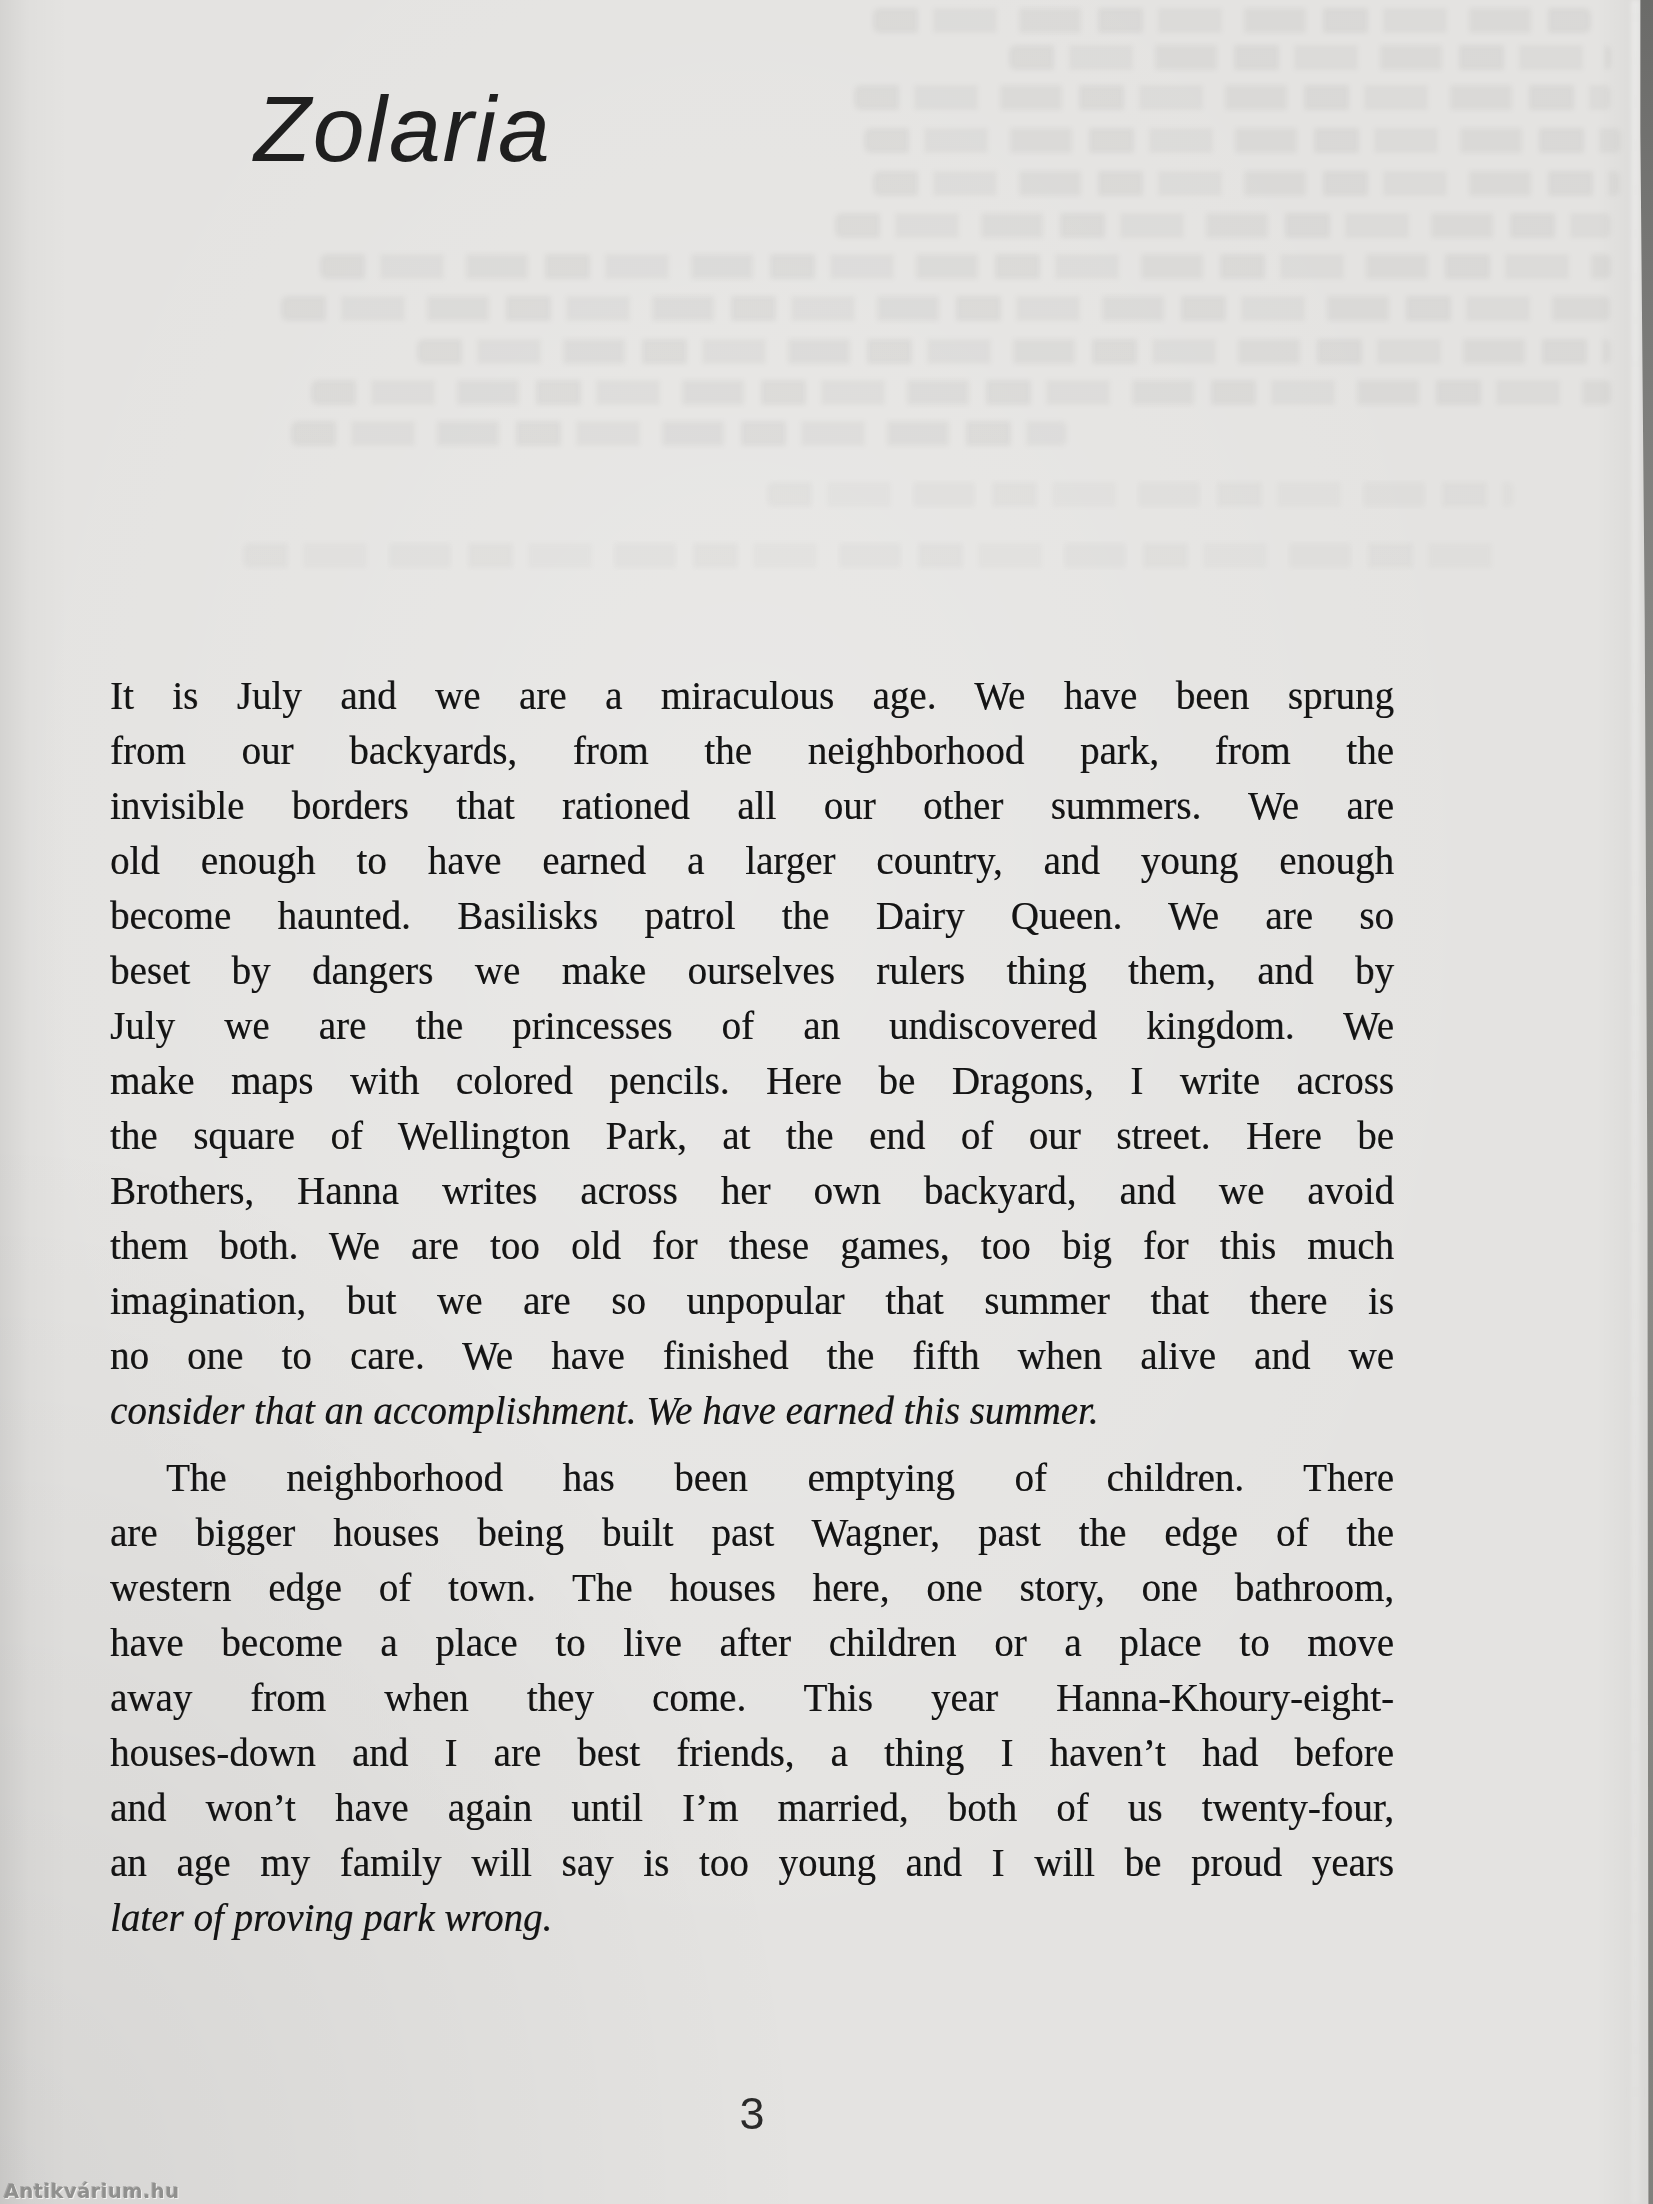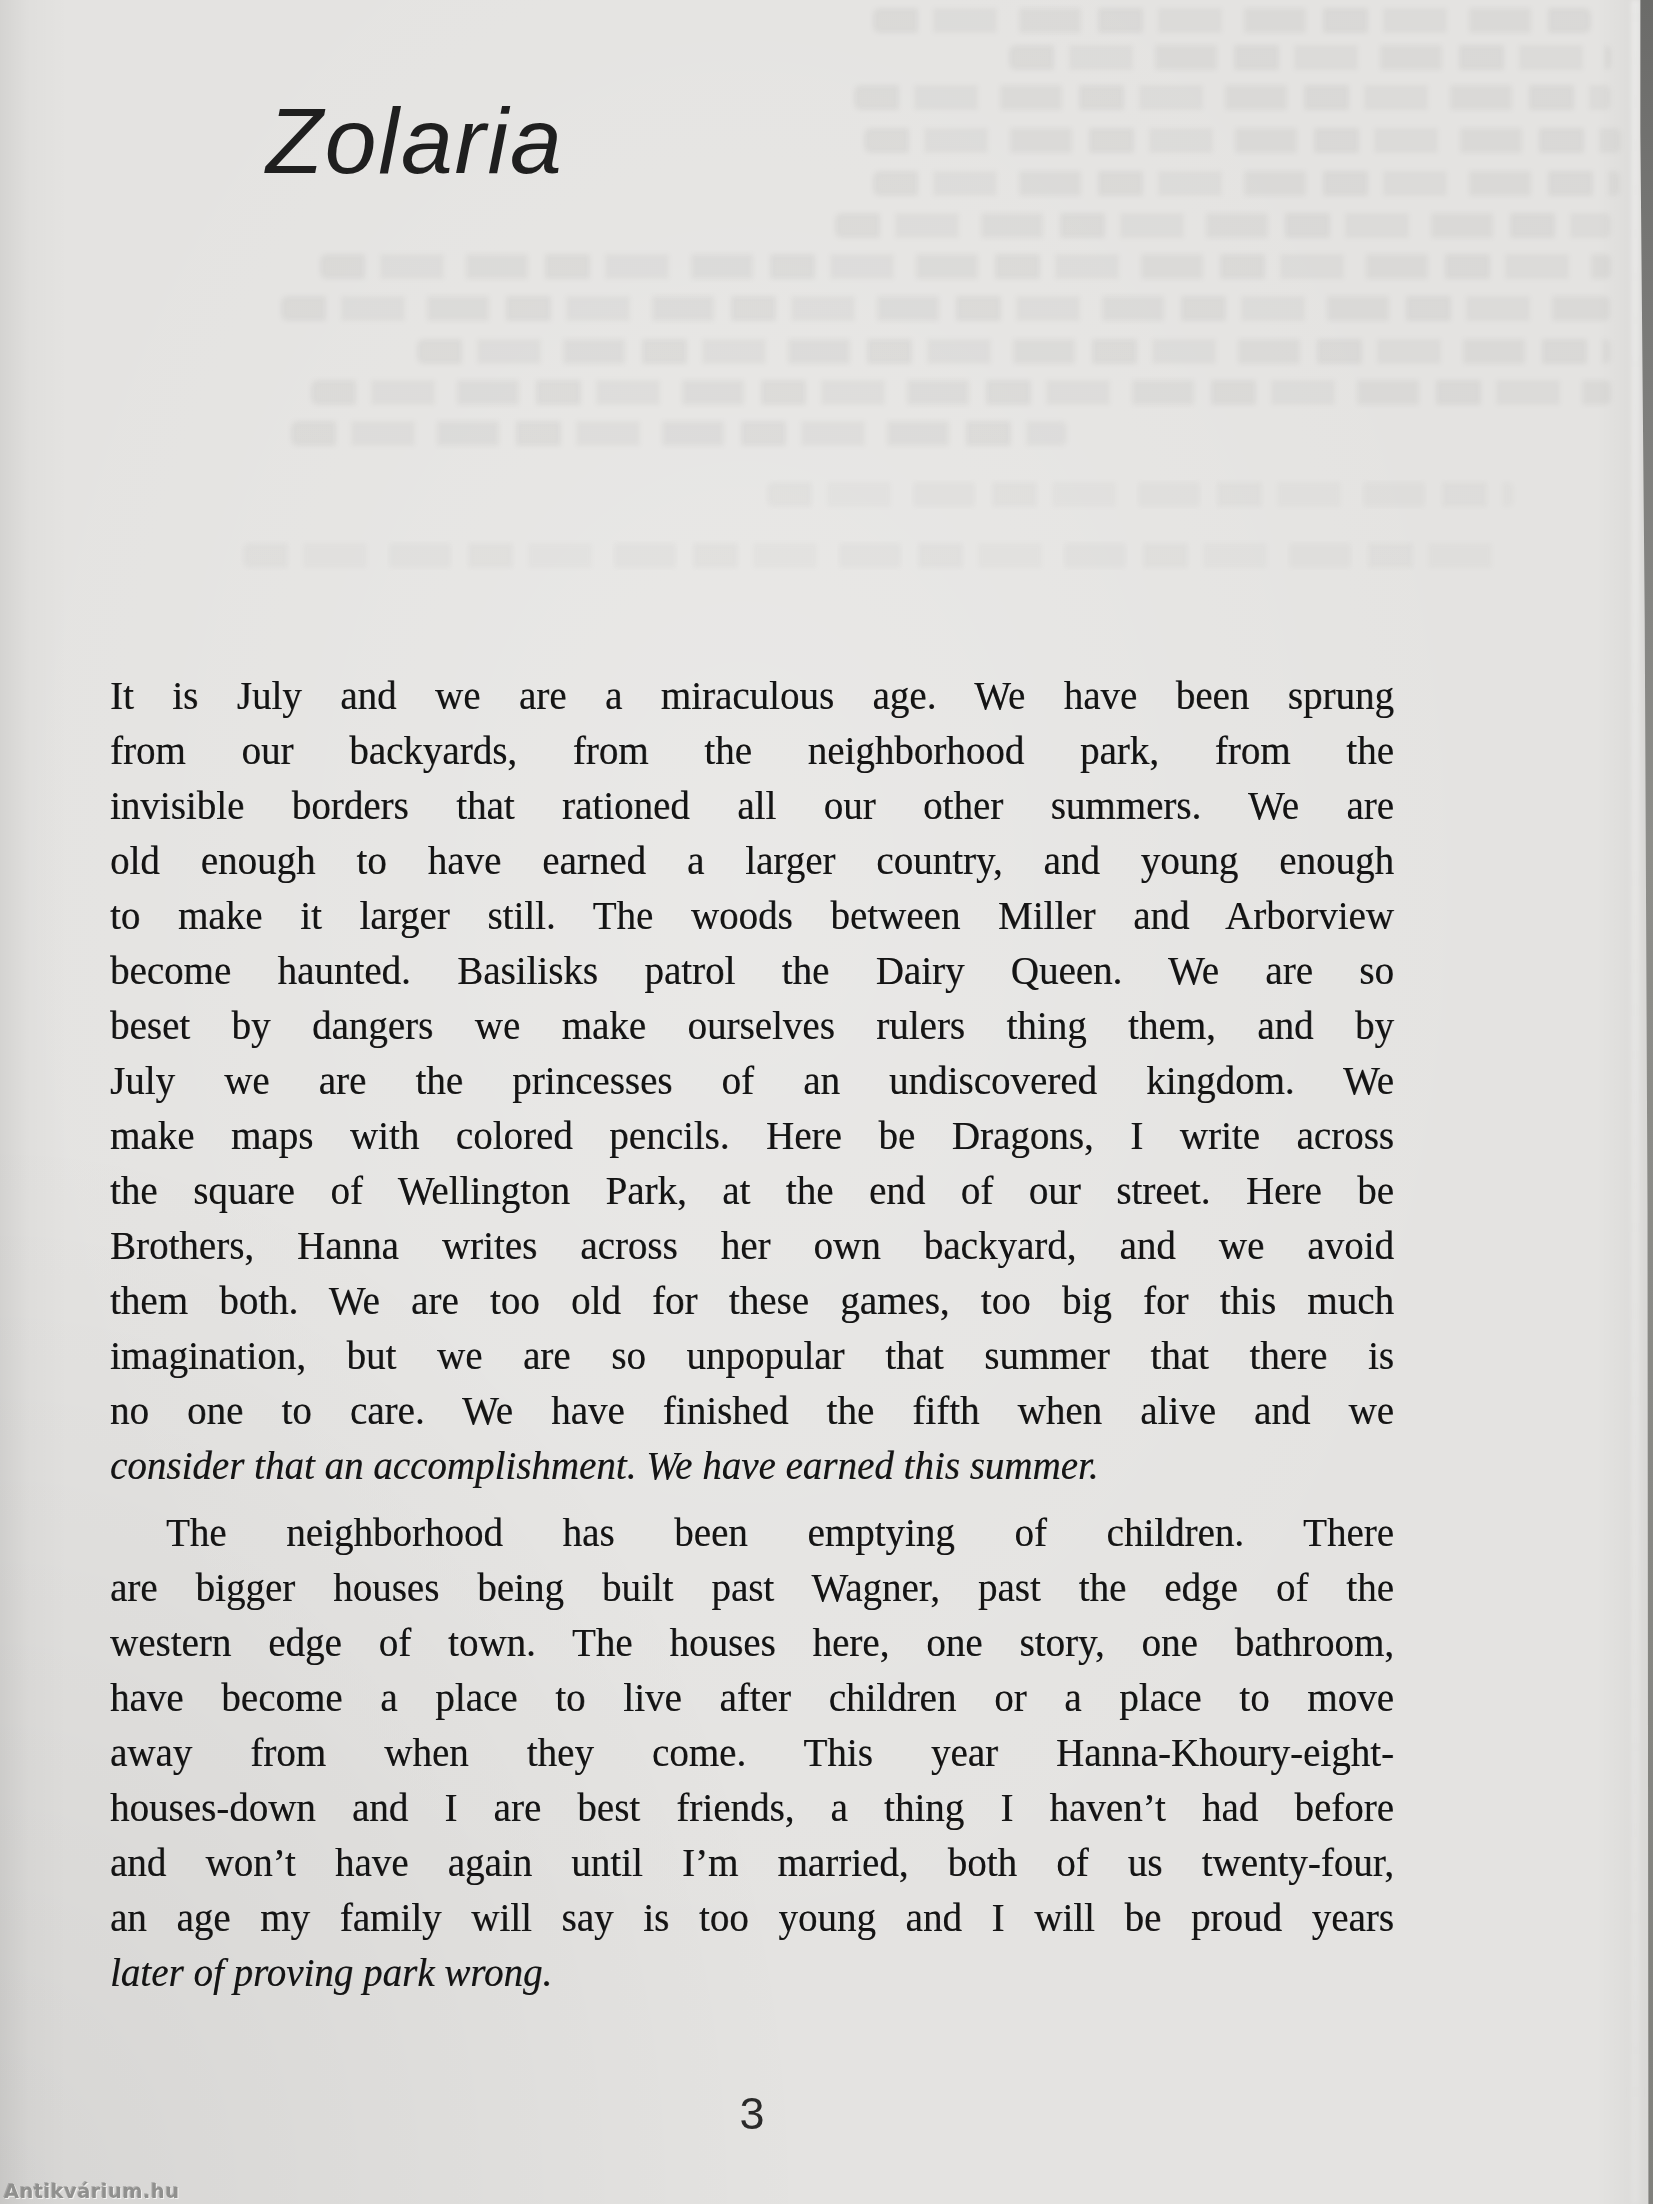--- a/index.html
+++ b/index.html
@@ -31,21 +31,21 @@
       rgba(110,110,108,0.12) 60px 124px, rgba(110,110,108,0) 124px 146px,
       rgba(110,110,108,0.15) 146px 208px, rgba(110,110,108,0) 208px 225px);
     filter:blur(2.9px);
     opacity:.55;
   }
   .ghost.faint{opacity:.32;}
 
   .title{
     position:absolute;
     left:254px;top:76px;
-    margin:12px;
+    margin:0;
     font-family:"Liberation Sans", sans-serif;
     font-style:italic;
     font-weight:normal;
     font-size:93px;
     letter-spacing:1.9px;
     color:#1f1f1f;
   }
 
   .bodytext{
     position:absolute;
@@ -124,21 +124,20 @@
   </div>
 
   <h1 class="title">Zolaria</h1>
 
   <div class="bodytext">
       <div class="para">
         <div class="line">It is July and we are a miraculous age. We have been sprung</div>
         <div class="line">from our backyards, from the neighborhood park, from the</div>
         <div class="line">invisible borders that rationed all our other summers. We are</div>
         <div class="line">old enough to have earned a larger country, and young enough</div>
-        <div class="line">to make it larger still. The woods between Miller and Arborview</div>
         <div class="line">become haunted. Basilisks patrol the Dairy Queen. We are so</div>
         <div class="line">beset by dangers we make ourselves rulers thing them, and by</div>
         <div class="line">July we are the princesses of an undiscovered kingdom. We</div>
         <div class="line">make maps with colored pencils. Here be Dragons, I write across</div>
         <div class="line">the square of Wellington Park, at the end of our street. Here be</div>
         <div class="line">Brothers, Hanna writes across her own backyard, and we avoid</div>
         <div class="line">them both. We are too old for these games, too big for this much</div>
         <div class="line">imagination, but we are so unpopular that summer that there is</div>
         <div class="line">no one to care. We have finished the fifth when alive and we</div>
         <div class="line last">consider that an accomplishment. We have earned this summer.</div>

